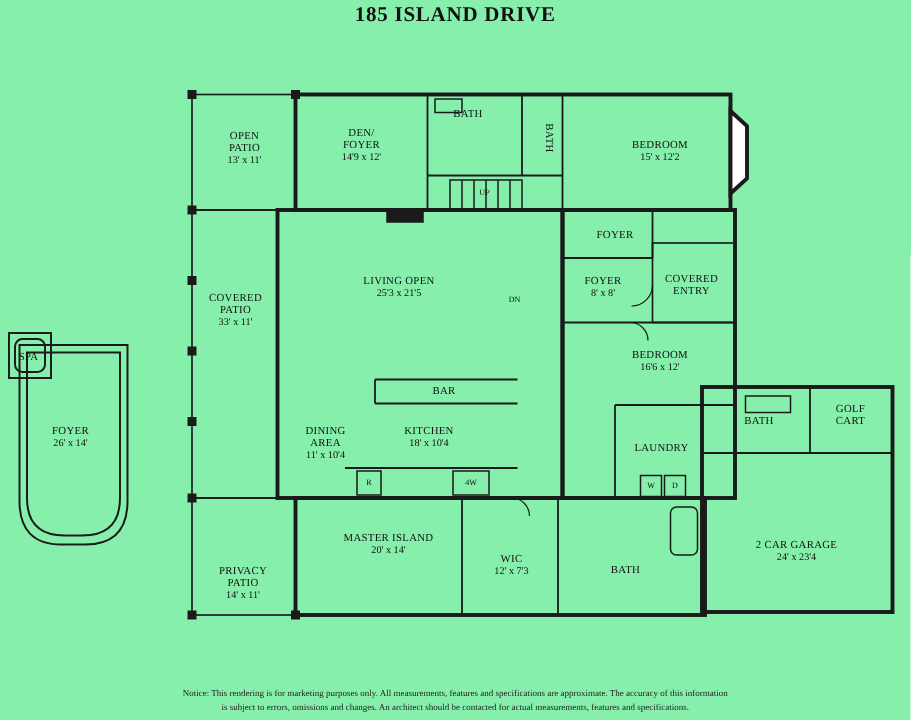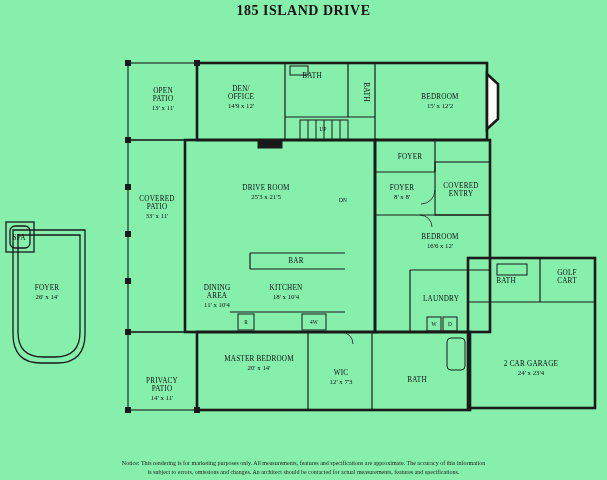--- a/index.html
+++ b/index.html
@@ -126,21 +126,21 @@
     </g>
   </svg>
 
   <div class="room" style="left:163px;top:99px">
     <span class="rn">OPEN
 PATIO</span>
     <span class="rd">13' x 11'</span>
   </div>
   <div class="room" style="left:241px;top:97px">
     <span class="rn">DEN/
-OFFICE</span>
+FOYER</span>
     <span class="rd">14'9 x 12'</span>
   </div>
   <div class="room" style="left:312px;top:76px">
     <span class="rn">BATH</span>
   </div>
   <div class="room vertical" style="left:366px;top:92px">
     <span class="rn">BATH</span>
   </div>
   <div class="room" style="left:440px;top:101px">
     <span class="rn">BEDROOM</span>
@@ -148,21 +148,21 @@
   </div>
   <div class="room" style="left:410px;top:157px">
     <span class="rn">FOYER</span>
   </div>
   <div class="room" style="left:157px;top:207px">
     <span class="rn">COVERED
 PATIO</span>
     <span class="rd">33' x 11'</span>
   </div>
   <div class="room" style="left:266px;top:192px">
-    <span class="rn">DRIVE ROOM</span>
+    <span class="rn">LIVING OPEN</span>
     <span class="rd">25'3 x 21'5</span>
   </div>
   <div class="room" style="left:402px;top:192px">
     <span class="rn">FOYER</span>
     <span class="rd">8' x 8'</span>
   </div>
   <div class="room" style="left:461px;top:190px">
     <span class="rn">COVERED
 ENTRY</span>
   </div>
@@ -191,21 +191,21 @@
   <div class="room" style="left:567px;top:277px">
     <span class="rn">GOLF
 CART</span>
   </div>
   <div class="room" style="left:162px;top:389px">
     <span class="rn">PRIVACY
 PATIO</span>
     <span class="rd">14' x 11'</span>
   </div>
   <div class="room" style="left:259px;top:363px">
-    <span class="rn">MASTER BEDROOM</span>
+    <span class="rn">MASTER ISLAND</span>
     <span class="rd">20' x 14'</span>
   </div>
   <div class="room" style="left:341px;top:377px">
     <span class="rn">WIC</span>
     <span class="rd">12' x 7'3</span>
   </div>
   <div class="room" style="left:417px;top:380px">
     <span class="rn">BATH</span>
   </div>
   <div class="room" style="left:531px;top:368px">

